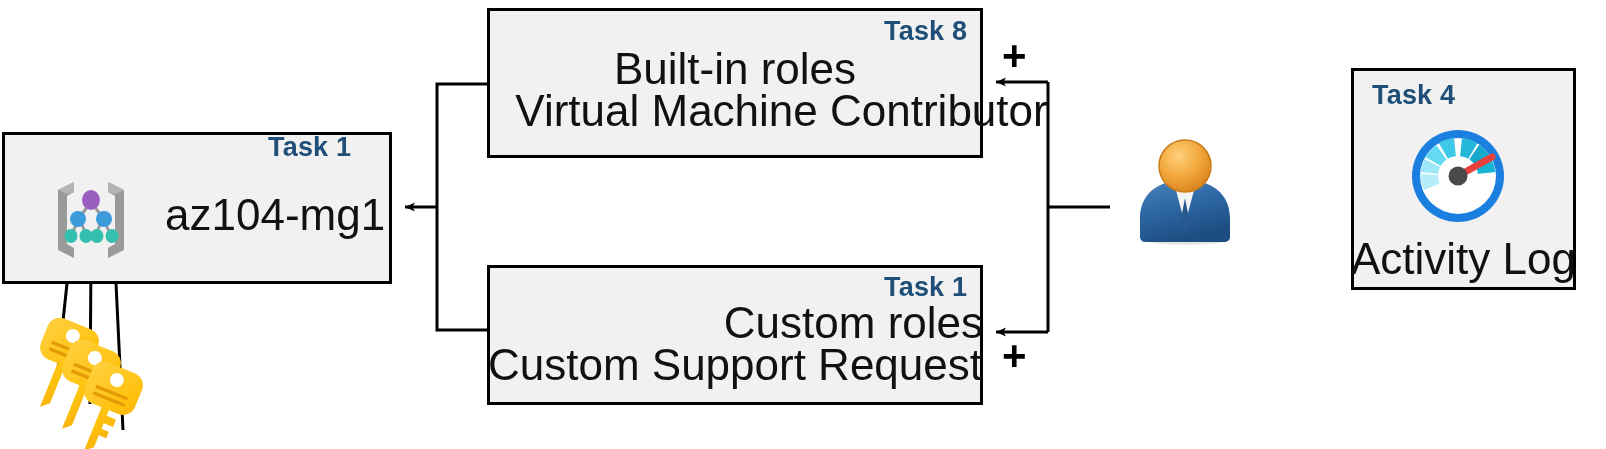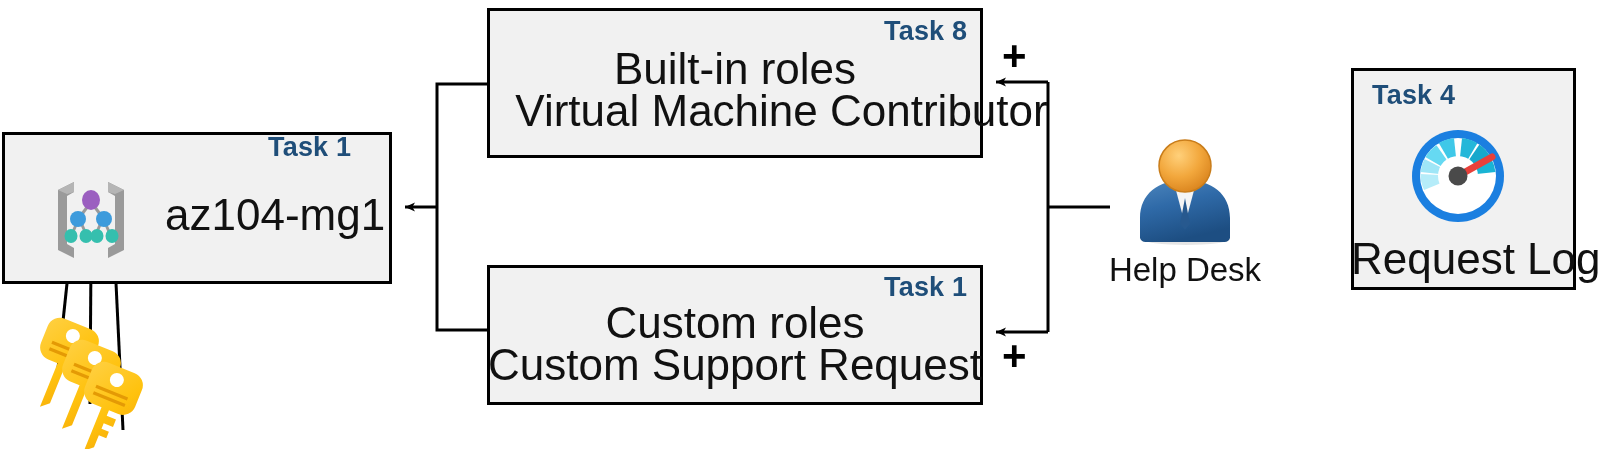--- a/index.html
+++ b/index.html
@@ -171,21 +171,21 @@
   <div class="task-label" style="left:884px; top:16px;">Task 8</div>
 
   <div class="box-text" style="left:487px; top:42px; width:496px;">Built-in roles</div>
 
   <div class="box-text" style="left:487px; top:84px; width:589px;">Virtual Machine Contributor</div>
 
   <div class="box" style="left:487px; top:265px; width:496px; height:140px;"></div>
 
   <div class="task-label" style="left:884px; top:272px;">Task 1</div>
 
-  <div class="box-text" style="left:487px; top:296px; width:496px;">Custom roles</div>
+  <div class="box-text" style="left:487px; top:296px; width:496px;text-align:right;">Custom roles</div>
 
   <div class="box-text" style="left:487px; top:338px; width:496px;">Custom Support Request</div>
 
   <div class="plus" style="left:1002px; top:35px;">+</div>
 
   <div class="plus" style="left:1002px; top:335px;">+</div>
 
   <div class="icon-abs" style="left:1128px; top:138px; width:115px; height:108px;">
     <svg viewBox="0 0 115 108" width="115" height="108">
       <defs>
@@ -205,21 +205,20 @@
       <path d="M12,100 L12,80 C12,56 30,42 57,42 C84,42 102,56 102,80 L102,100 A6,6 0 0 1 96,104 L18,104 A6,6 0 0 1 12,100 Z" fill="url(#bodyg)"></path>
 
       <path d="M46,45 L57,86 L68,45 L60,42 L54,42 Z" fill="#f4f4f4"></path>
       <path d="M57,60 L52,86 L57,92 L62,86 Z" fill="#27598f"></path>
 
       <circle cx="57" cy="28" r="26" fill="url(#headg)"></circle>
       <circle cx="57" cy="28" r="26" fill="none" stroke="#c97d1a" stroke-width="1.5"></circle>
     </svg>
   </div>
 
-  <div class="person-caption" style="left:1085px; top:250px; width:200px;">Help Desk</div>
 
 
   <div class="box" style="left:1351px; top:68px; width:225px; height:222px;"></div>
 
   <div class="task-label" style="left:1351px; top:80px; width:225px; margin-left:21px;">Task 4</div>
 
   <div class="icon-abs" style="left:1404px; top:126px; width:108px; height:100px;">
     <svg viewBox="0 0 108 100" width="108" height="100">
       <circle cx="54" cy="50" r="46" fill="#1b7fe0"></circle>
       <circle cx="54" cy="50" r="38" fill="#ffffff"></circle>
@@ -233,15 +232,15 @@
         <path d="M54,50 L20.4,33.0 A37.8,37.8 0 0 0 16.5,46.0 Z" fill="#9fe6f7"></path>
         <path d="M54,50 L16.3,48.0 A37.8,37.8 0 0 0 20.1,64.0 Z" fill="#b5ecf9"></path>
       </g>
       <circle cx="54" cy="50" r="20" fill="#ffffff"></circle>
 
       <path d="M54,50 L88,31" stroke="#e8403a" stroke-width="7" stroke-linecap="round"></path>
       <circle cx="54" cy="50" r="9.5" fill="#4a4a4a"></circle>
     </svg>
   </div>
 
-  <div class="box-text" style="left:1351px; top:232px; width:225px;">Request Log</div>
+  <div class="box-text" style="left:1351px; top:232px; width:225px;">Activity Log</div>
 
 </div>
 
 </body></html>

